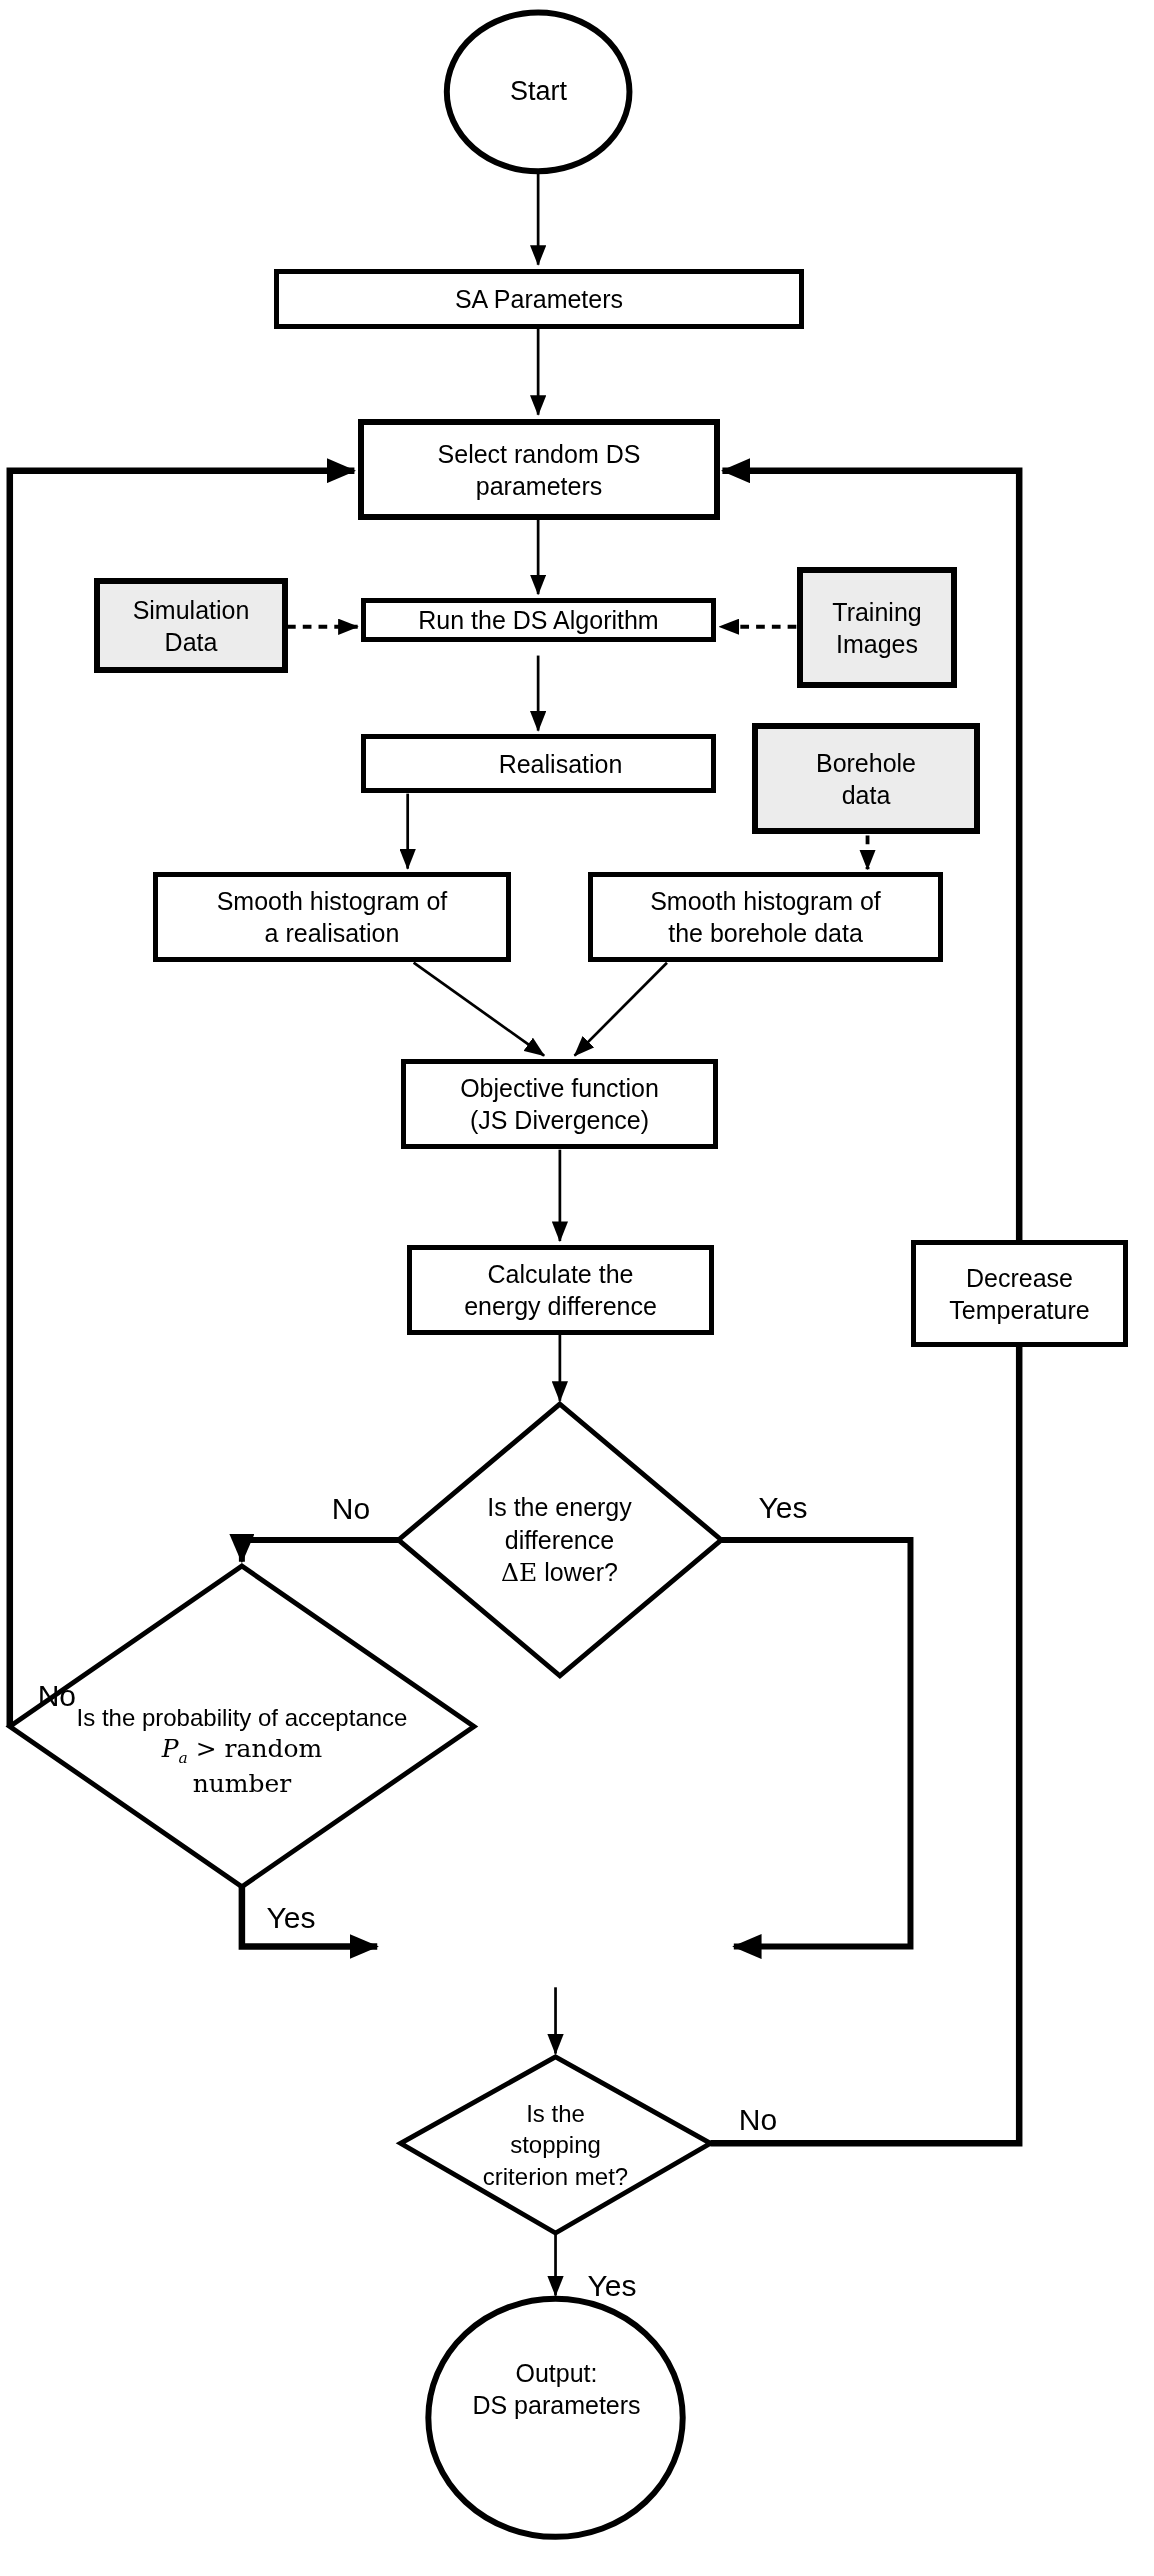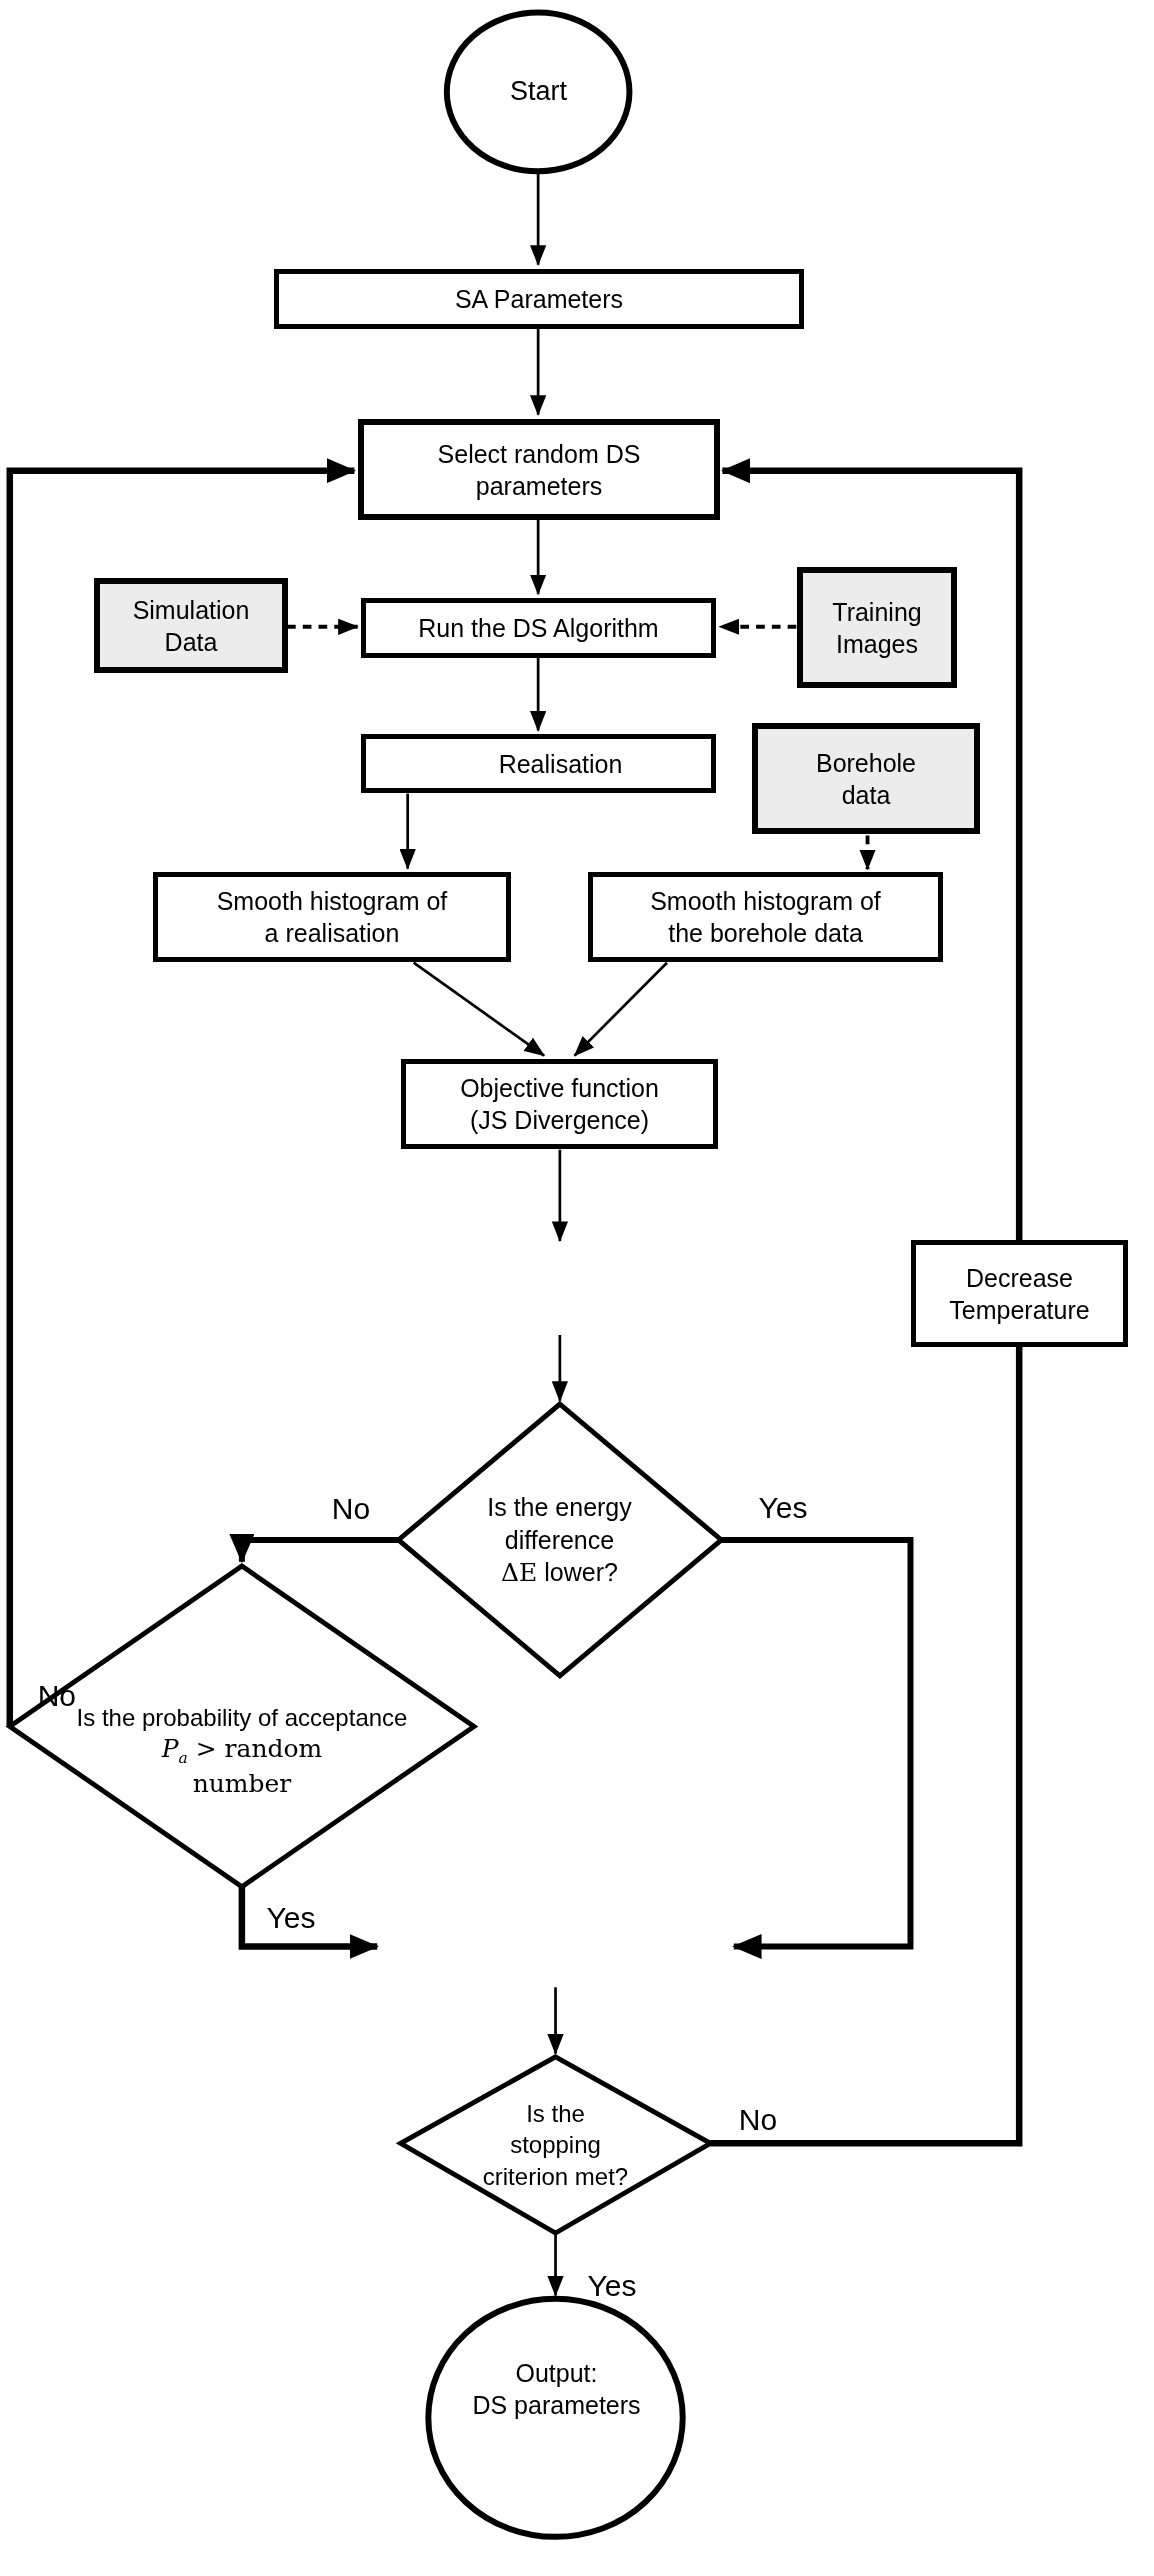--- a/index.html
+++ b/index.html
@@ -109,21 +109,21 @@
   <div class="box" style="left:358px;top:419px;width:362px;height:101px;border-width:6.5px;">
     <span class="line">Select random DS</span>
     <span class="line">parameters</span>
   </div>
 
   <div class="box gray" style="left:94px;top:578px;width:194px;height:95px;">
     <span class="line">Simulation</span>
     <span class="line">Data</span>
   </div>
 
-  <div class="box" style="left:361px;top:598px;width:355px;height:60px;">
+  <div class="box" style="left:361px;top:598px;width:355px;height:44px;">
     <span class="line">Run the DS Algorithm</span>
   </div>
 
   <div class="box gray" style="left:797px;top:567px;width:160px;height:121px;">
     <span class="line">Training</span>
     <span class="line">Images</span>
   </div>
 
   <div class="box" style="left:361px;top:734px;width:355px;height:59px;padding-left:44px;">
     <span class="line">Realisation</span>
@@ -142,20 +142,24 @@
   <div class="box" style="left:588px;top:872px;width:355px;height:90px;">
     <span class="line">Smooth histogram of</span>
     <span class="line">the borehole data</span>
   </div>
 
   <div class="box" style="left:401px;top:1059px;width:317px;height:90px;">
     <span class="line">Objective function</span>
     <span class="line">(JS Divergence)</span>
   </div>
 
+  <div class="box" style="left:407px;top:1245px;width:307px;height:90px;">
+    <span class="line">Calculate the</span>
+    <span class="line">energy difference</span>
+  </div>
 
   <div class="box" style="left:911px;top:1240px;width:217px;height:107px;">
     <span class="line">Decrease</span>
     <span class="line">Temperature</span>
   </div>
 
 
   <div class="node-text start-label" style="left:447px;top:23px;width:183px;height:137px;">
     <span class="line">Start</span>
   </div>

